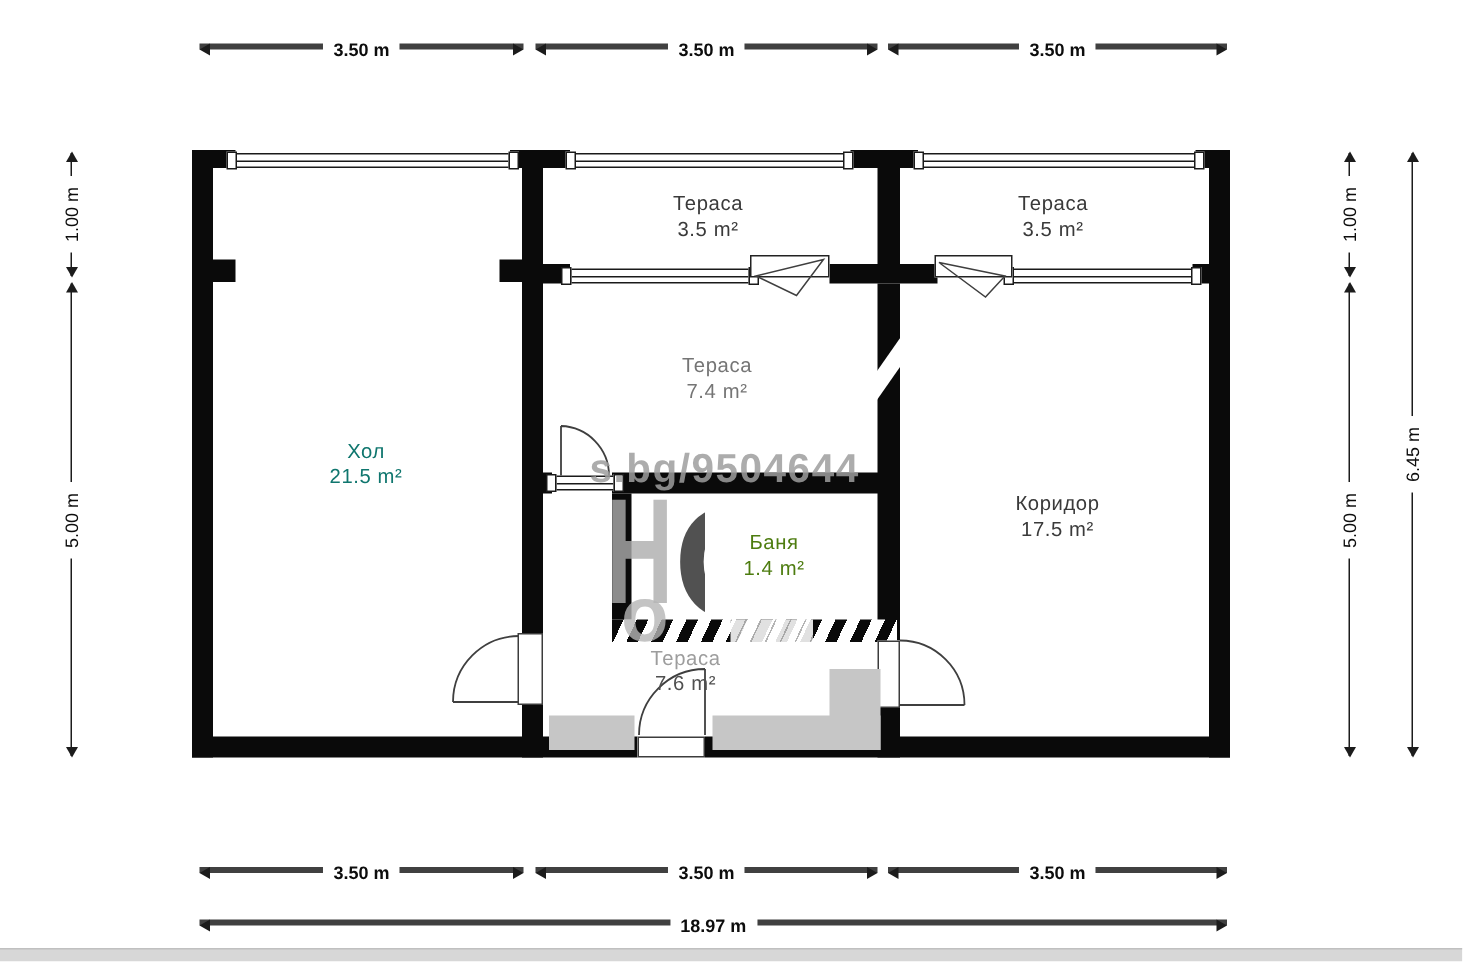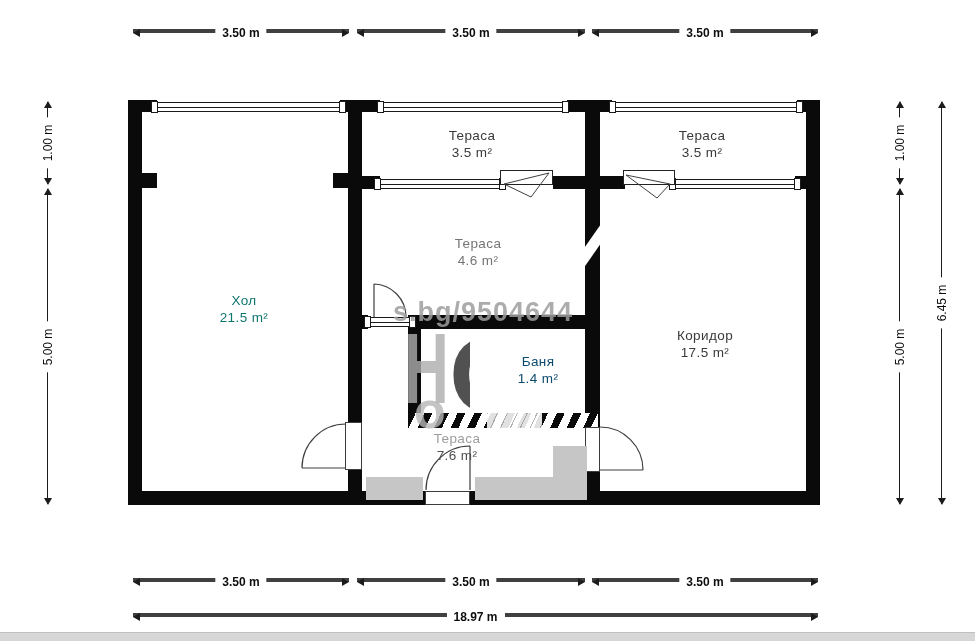--- a/index.html
+++ b/index.html
@@ -153,23 +153,23 @@
   <div class="room-label" style="left:622px;top:128px;width:160px;color:#3a3a3a">
     <span>Тераса</span>
     <span>3.5 m²</span>
   </div>
   <div class="room-label" style="left:164px;top:293px;width:160px;color:#0f766e">
     <span>Хол</span>
     <span>21.5 m²</span>
   </div>
   <div class="room-label" style="left:398px;top:236px;width:160px;color:#757575">
     <span>Тераса</span>
-    <span>4.6 m²</span>
-  </div>
-  <div class="room-label" style="left:458px;top:354px;width:160px;color:#0c4a6e">
+    <span>7.4 m²</span>
+  </div>
+  <div class="room-label" style="left:436px;top:354px;width:160px;color:#4d7c0f">
     <span>Баня</span>
     <span>1.4 m²</span>
   </div>
   <div class="room-label" style="left:377px;top:431px;width:160px;color:#9d9d9d">
     <span>Тераса</span>
     <span style="color:#4f4f4f">7.6 m²</span>
   </div>
   <div class="room-label" style="left:625px;top:328px;width:160px;color:#3a3a3a">
     <span>Коридор</span>
     <span>17.5 m²</span>

